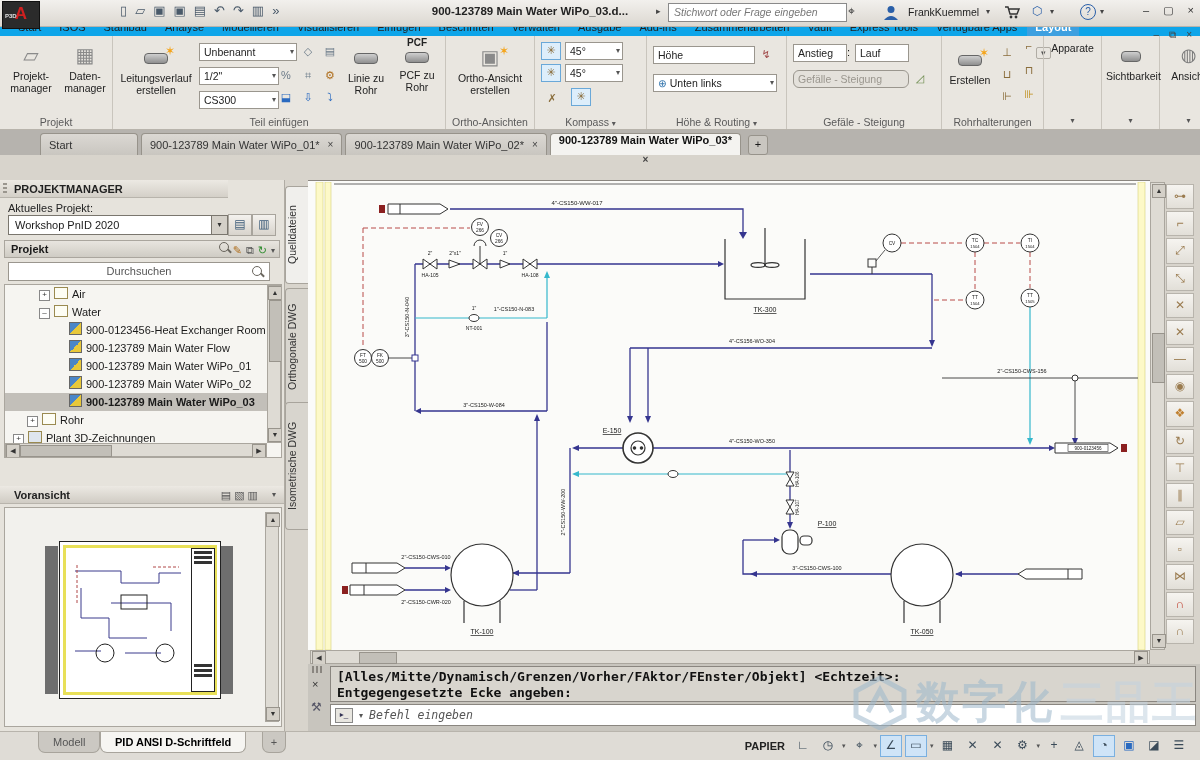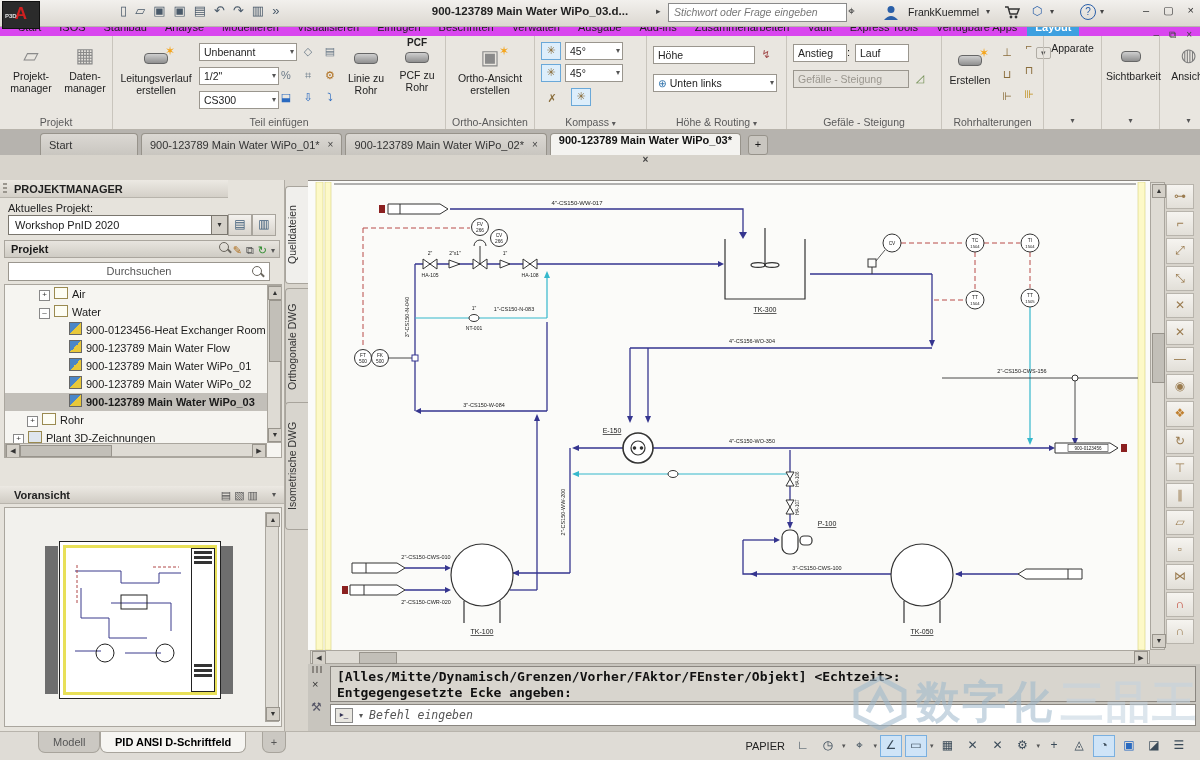--- a/index.html
+++ b/index.html
@@ -15,21 +15,21 @@
   #doc-title{left:380px;top:5px;width:300px;text-align:center;font-weight:bold;font-size:11.5px;color:#222;}
   #tb-search{left:668px;top:3px;width:172px;height:17px;background:#fff;border:1px solid #8a8a8a;font-style:italic;color:#777;line-height:17px;padding-left:5px;font-size:10.5px;}
   .tb-ico{top:4px;font-size:12px;color:#333;}
   #user-name{left:908px;top:6px;font-size:10.5px;color:#222;}
   .winbtns{right:6px;top:4px;display:flex;gap:14px;font-size:11px;color:#333;}
   
   #menubar{left:0;top:26px;width:1200px;height:18px;background:#ece9e3;border-bottom:1px solid #c6c2ba;display:flex;align-items:center;padding-left:48px;box-sizing:border-box;gap:22px;}
   #menubar span{color:#222;}
   .winbtns2{position:absolute;right:8px;top:29px;display:flex;gap:10px;font-size:10px;color:#444;}
   
-  #tabrow{left:0;top:44px;width:1200px;height:18px;background:#d946ef;display:flex;align-items:flex-end;padding-left:10px;box-sizing:border-box;gap:2px;}
+  #tabrow{left:0;top:44px;width:1200px;height:18px;background:#0ea5e9;display:flex;align-items:flex-end;padding-left:10px;box-sizing:border-box;gap:2px;}
   #tabrow .rtab{padding:2px 8px 3px;color:#222;}
   #tabrow .rtab.active{background:#3da0e0;color:#fff;font-weight:bold;}
   #ribbon-collapse{left:1036px;top:47px;font-size:9px;color:#555;border:1px solid #b0aca4;background:#e8e5df;padding:0 4px;border-radius:2px;}
   
   #ribbon{left:0;top:62px;width:1200px;height:93px;background:#e9e6e0;border-bottom:1px solid #b8b4ac;display:flex;}
   .panel{position:relative;height:93px;border-right:1px solid #c9c5bd;box-sizing:border-box;flex:none;}
   .ptitle{position:absolute;bottom:1px;left:0;right:0;text-align:center;color:#5a5a5a;font-size:10.5px;}
   .bigbtn{position:absolute;text-align:center;color:#222;font-size:10.5px;line-height:12px;}
   .bicon{display:block;margin:0 auto 2px;width:30px;height:26px;position:relative;font-size:20px;color:#8a8a8a;line-height:26px;}
   .star{position:absolute;right:-4px;top:-6px;color:#f5a316;font-size:12px;}
@@ -97,21 +97,21 @@
   #cmd-close{position:absolute;left:4px;top:14px;color:#333;font-size:11px;}
   #cmd-wrench{position:absolute;left:3px;top:36px;color:#556;font-size:12px;}
   #cmd-grip{position:absolute;left:4px;top:2px;width:12px;height:7px;background:repeating-linear-gradient(90deg,#8a8680 0 2px,transparent 2px 4px);}
   
   #statusbar{left:0;top:731px;width:1200px;height:29px;background:#dfdcd6;border-top:1px solid #b8b4ac;}
   .ltab{position:absolute;top:0;height:20px;padding:0 14px;line-height:20px;background:#cbc8c2;color:#555;border-radius:0 0 7px 7px;border:1px solid #a8a49c;border-top:none;}
   .ltab.active{background:#f6f5f2;color:#000;font-weight:bold;}
   #stat-icons{position:absolute;right:10px;top:3px;display:flex;gap:3px;align-items:center;}
   .sico{width:20px;height:20px;border:1px solid transparent;text-align:center;line-height:19px;font-size:12px;color:#3a4a58;}
   .sico.on{background:#cfe4f7;border-color:#7ab0e0;}
-  #paper-lbl{font-weight:normal;color:#222;font-size:11px;margin-right:4px;}
+  #paper-lbl{font-weight:bold;color:#222;font-size:11px;margin-right:4px;}
   
   #wm{left:850px;top:652px;width:350px;height:100px;opacity:.55;pointer-events:none;z-index:60;display:flex;align-items:center;gap:6px;}
   #wm .t1{font-size:44px;font-weight:bold;color:#9db8cc;letter-spacing:2px;}
   #wm .t2{font-size:44px;font-weight:bold;color:#c3d3e0;letter-spacing:2px;}
   svg text{font-family:"Liberation Sans",sans-serif;}
 </style>
 </head>
 <body>
 
 <div id="app">
@@ -265,21 +265,21 @@
       <div class="field" style="left:6px;top:10px;width:96px;">Höhe</div>
       <span class="mini" style="left:110px;top:10px;color:#a04848;">↯</span>
       <div class="combo" style="left:6px;top:38px;width:118px;"><span style="color:#3a7ab0;">⊕ </span><span>Unten links</span><span class="car">▾</span></div>
       <div class="ptitle"><span>Höhe &amp; Routing</span> <span style="font-size:8px;">▾</span></div>
     </div>
 
     <div class="panel" style="width:155px;">
       <div class="field" style="left:6px;top:8px;width:48px;">Anstieg</div>
       <span class="abs" style="left:60px;top:10px;">:</span>
       <div class="field" style="left:68px;top:8px;width:48px;">Lauf</div>
-      <div class="field fgray" style="left:6px;top:34px;width:110px;">Gefälle - Steigung</div>
+      <div class="field fgray" style="left:6px;top:34px;width:110px;border-radius:6px;">Gefälle - Steigung</div>
       <span class="mini" style="left:124px;top:34px;color:#6a8a4a;">◿</span>
       <div class="ptitle">Gefäle - Steigung</div>
     </div>
 
     <div class="panel" style="width:102px;">
       <div class="bigbtn" style="left:2px;top:10px;width:52px;">
         <span class="bicon"><span class="pipe"></span><span class="star">✶</span></span>
         <span>Erstellen</span>
       </div>
       <span class="mini" style="left:56px;top:8px;color:#8a6d3b;">⊥</span>

